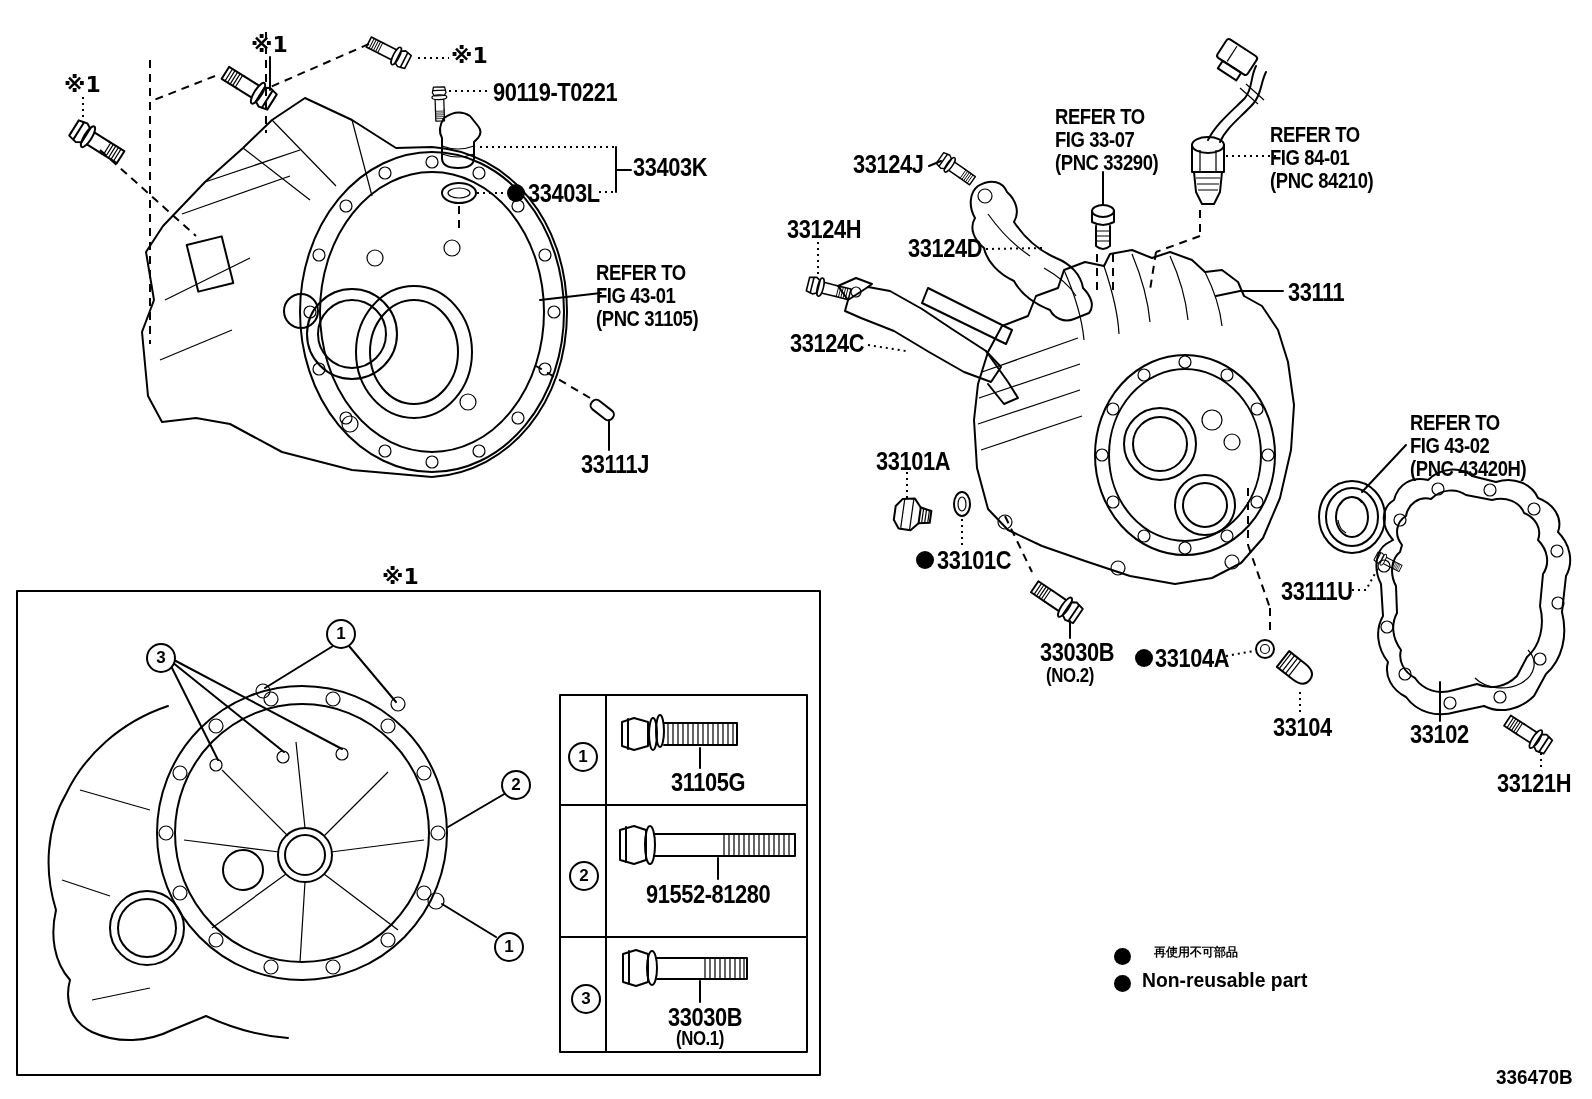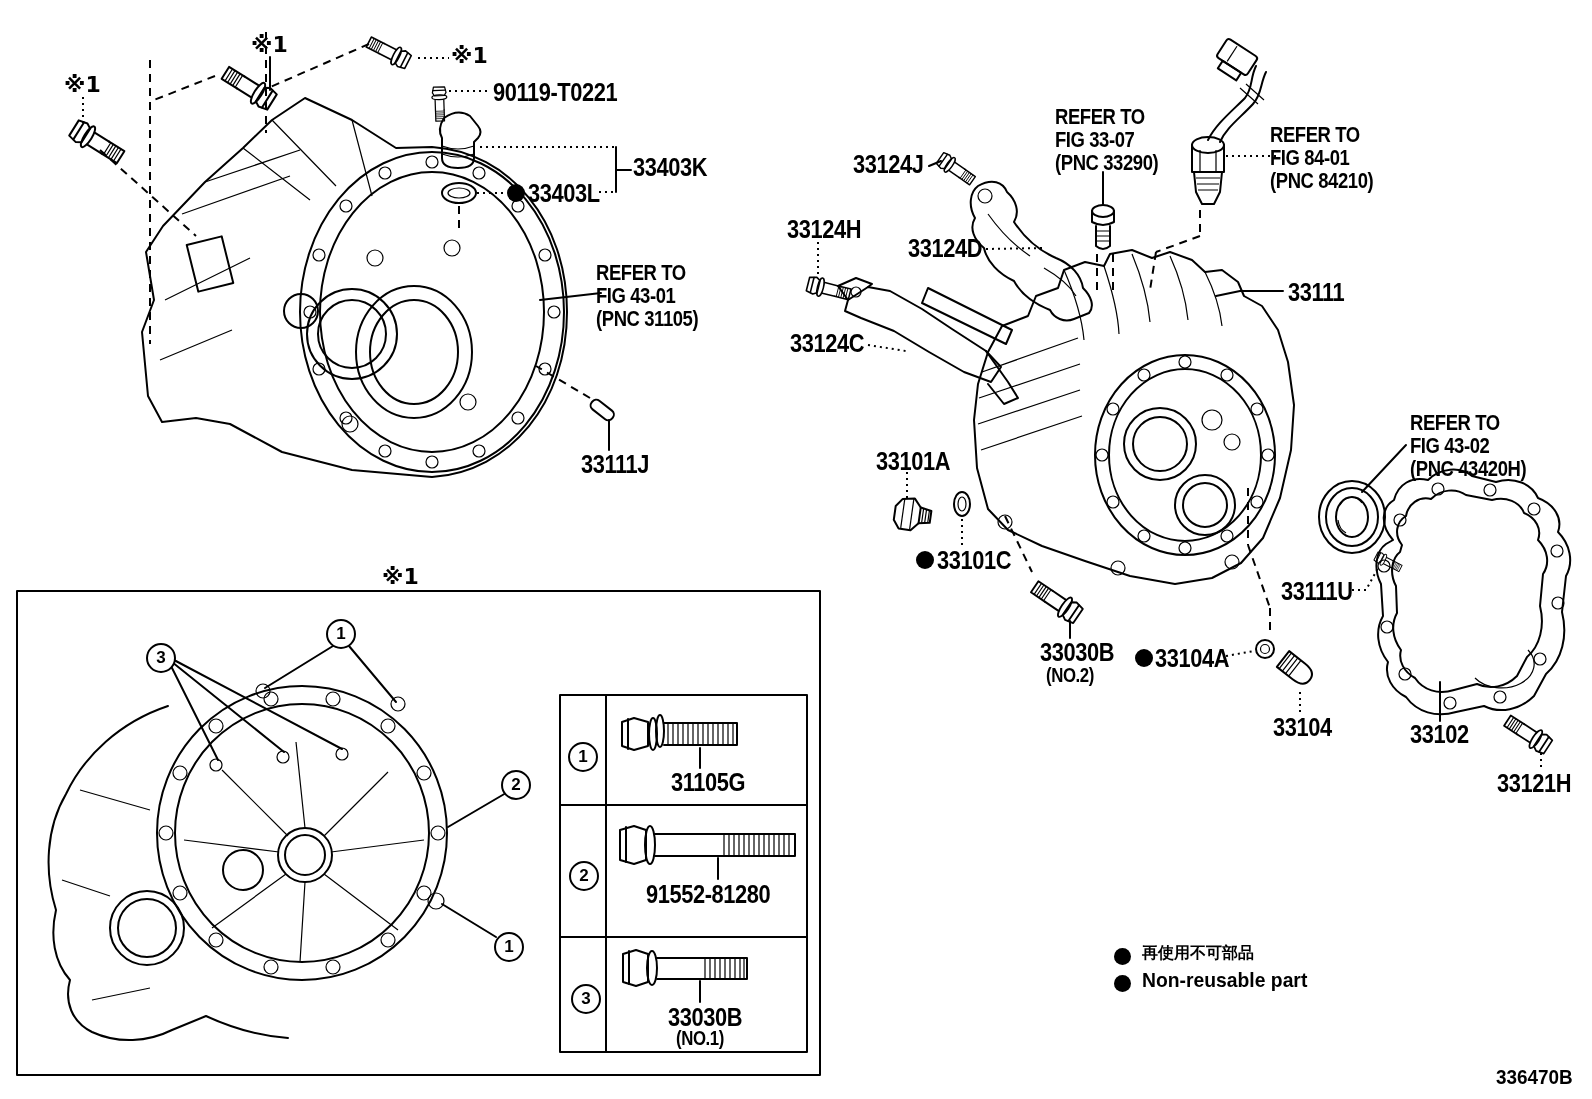--- a/index.html
+++ b/index.html
@@ -15,22 +15,22 @@
   .ref{position:absolute;font-weight:700;font-size:22px;line-height:23px;letter-spacing:-0.5px;
        white-space:nowrap;transform:scaleX(0.84);transform-origin:0 0;}
   .note{position:absolute;font-weight:700;font-size:20px;line-height:20px;letter-spacing:-0.5px;
        white-space:nowrap;transform:scaleX(0.84);transform-origin:0 0;}
   .star{position:absolute;font-weight:700;font-size:22px;line-height:22px;white-space:nowrap;
        font-family:"DejaVu Sans","Liberation Sans",sans-serif;}
   .circ{position:absolute;width:26px;height:26px;border:2.5px solid #000;border-radius:50%;
        display:flex;align-items:center;justify-content:center;
        font-weight:700;font-size:17px;background:#fff;}
   .dot{position:absolute;width:18px;height:18px;border-radius:50%;background:#000;}
-  .legend-jp{position:absolute;font-weight:700;font-size:16px;line-height:22px;white-space:nowrap;
-       font-family:Liberation Serif, serif;}
+  .legend-jp{position:absolute;font-weight:700;font-size:12px;line-height:22px;white-space:nowrap;
+       font-family:Liberation Mono, monospace;margin-left:12px;}
   .legend-en{position:absolute;font-weight:700;font-size:21px;line-height:22px;white-space:nowrap;
        transform:scaleX(0.92);transform-origin:0 0;}
   .figcode{position:absolute;font-weight:700;font-size:21px;line-height:21px;letter-spacing:0;
        white-space:nowrap;transform:scaleX(0.9);transform-origin:0 0;}
 </style>
 </head>
 <body>
 
 <div class="stage">
 

